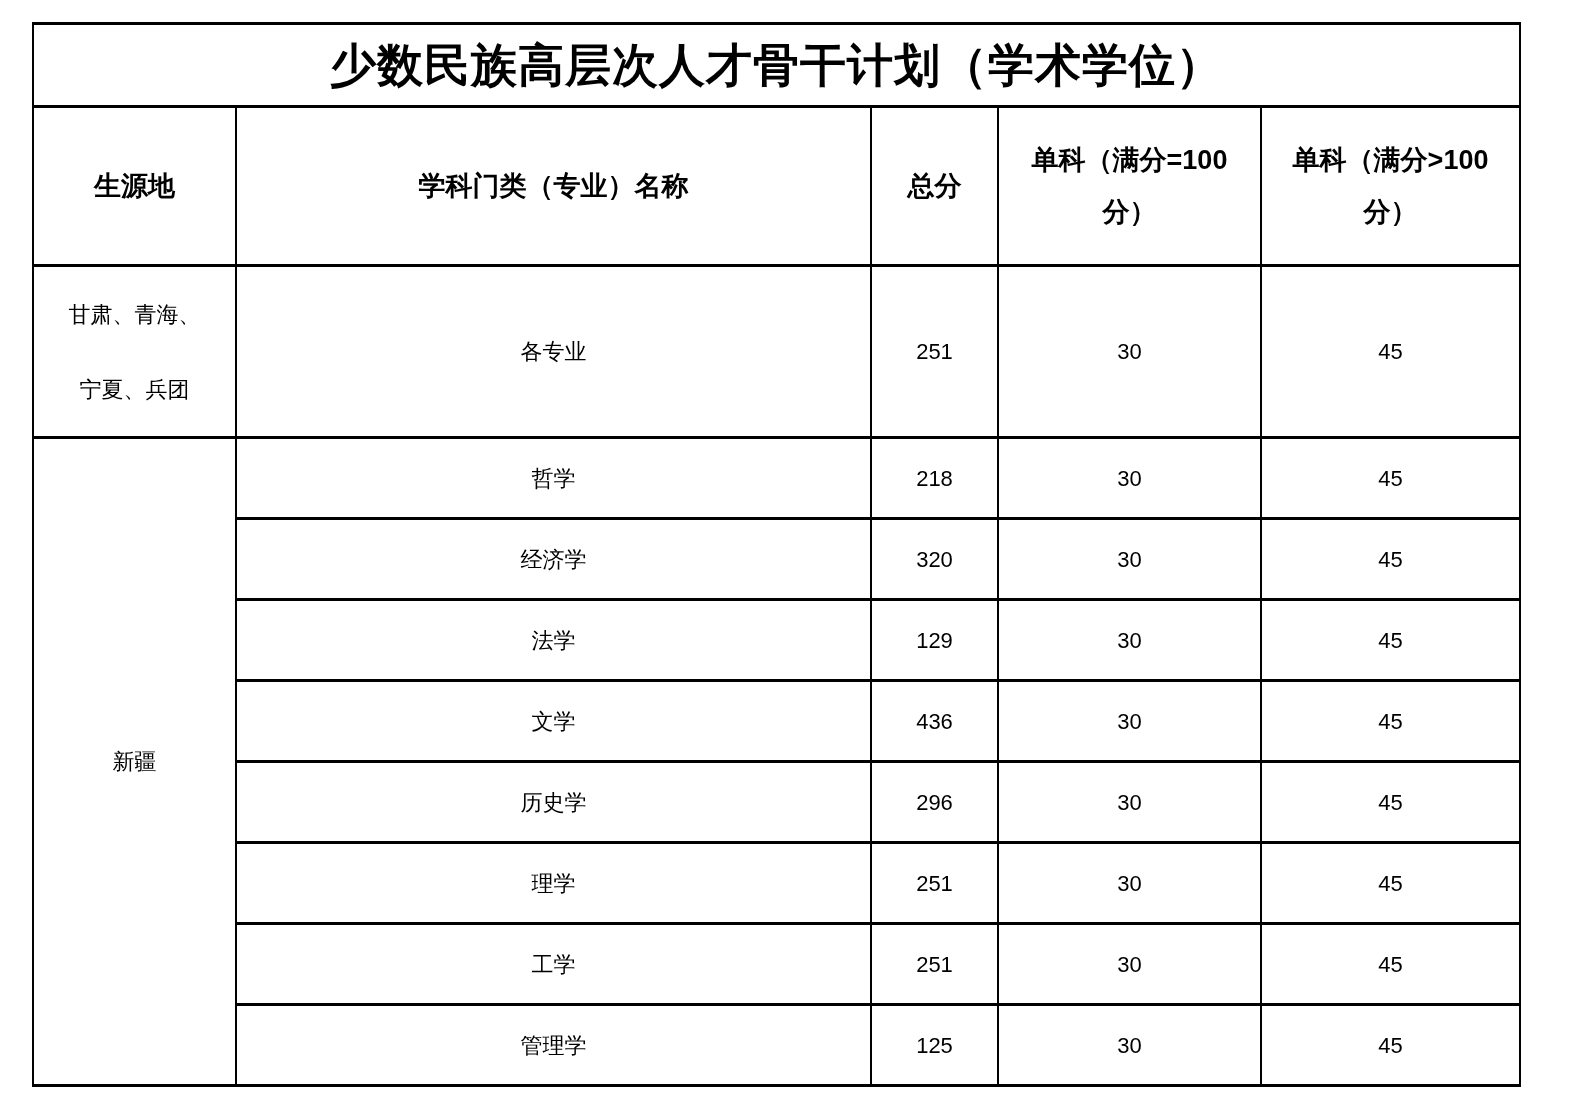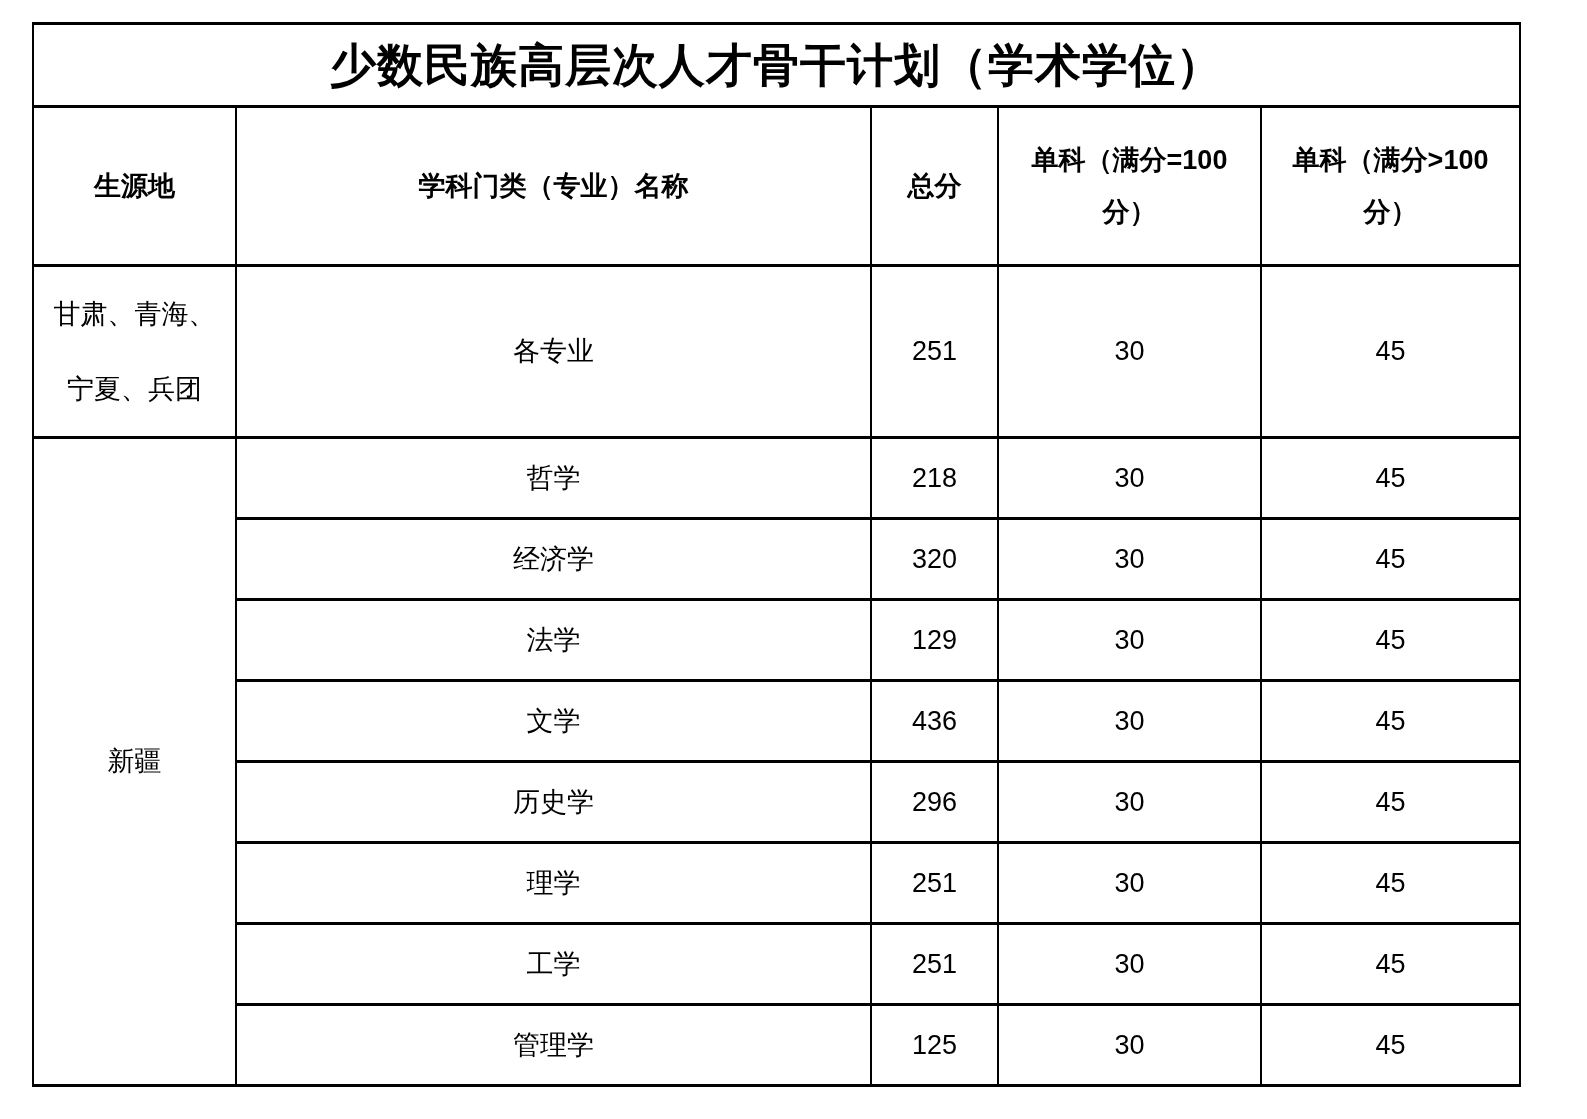--- a/index.html
+++ b/index.html
@@ -42,21 +42,21 @@
     letter-spacing: 1px;
   }
   tr.header-row td {
     height: 156px;
     font-size: 27px;
     font-weight: bold;
     line-height: 52px;
     white-space: pre-line;
   }
   tr.data-row td {
-    font-size: 27px;
+    font-size: 22px;
     font-weight: normal;
     line-height: 75px;
     white-space: pre-line;
   }
   tr.first-data-row td { height: 169px; }
   tr.subject-row td { height: 78px; }
 </style>
 </head>
 <body>
 

